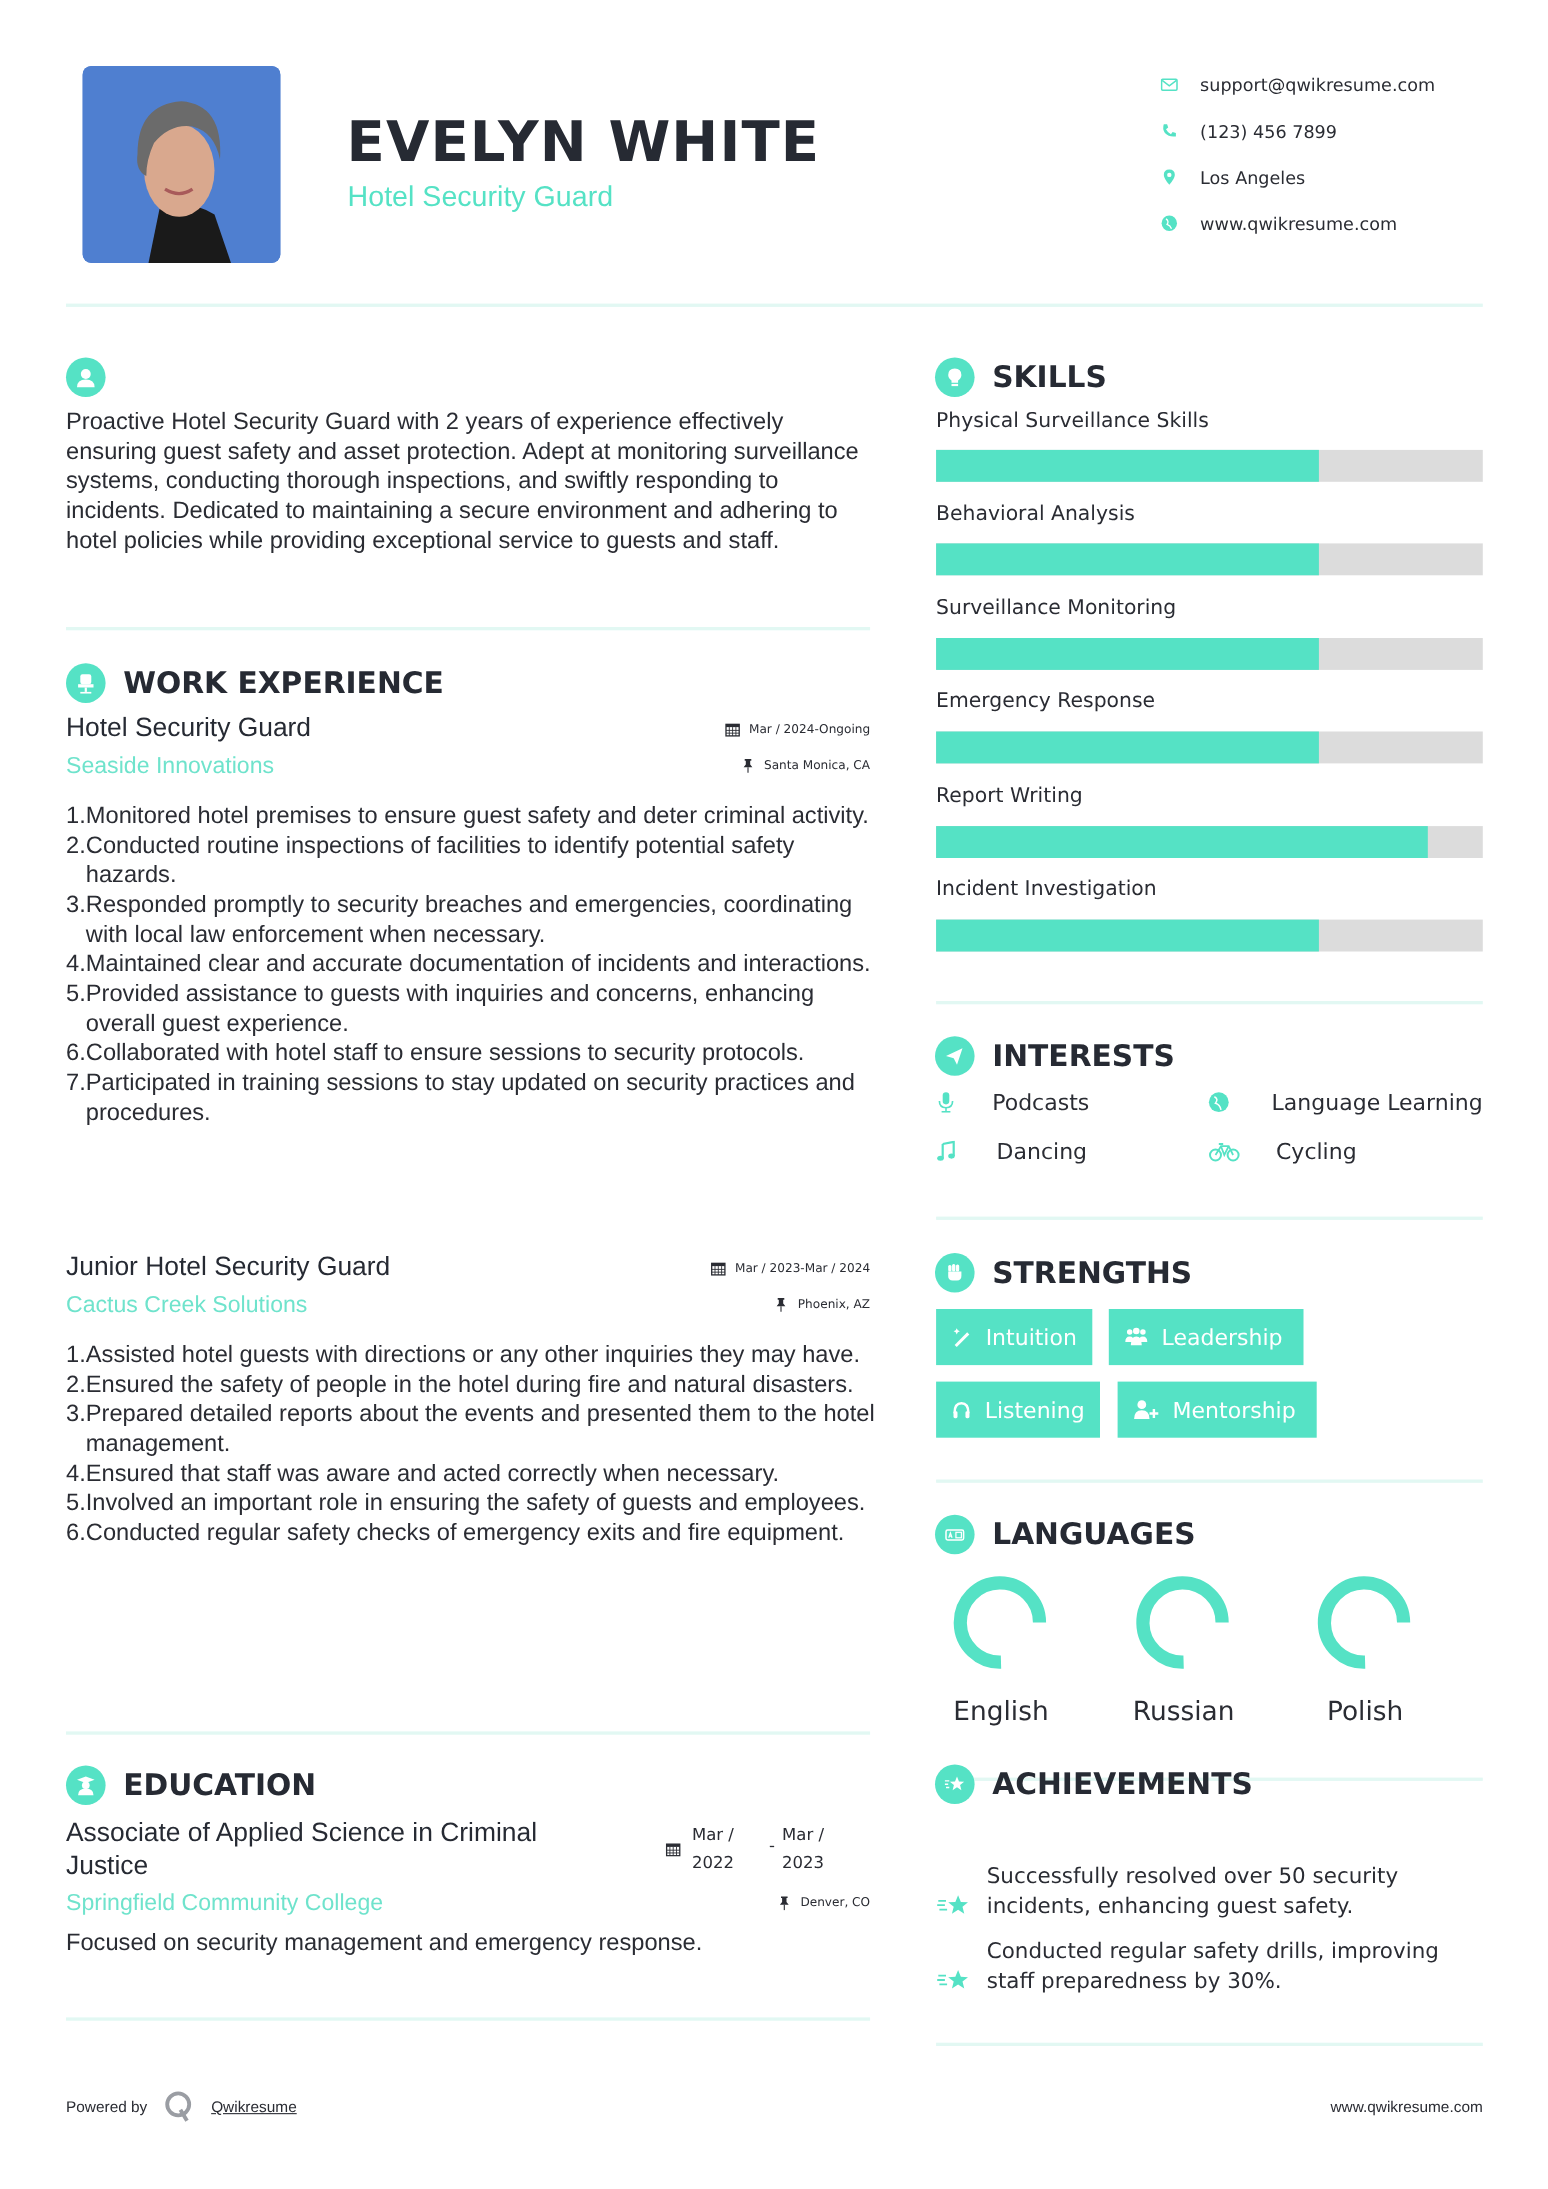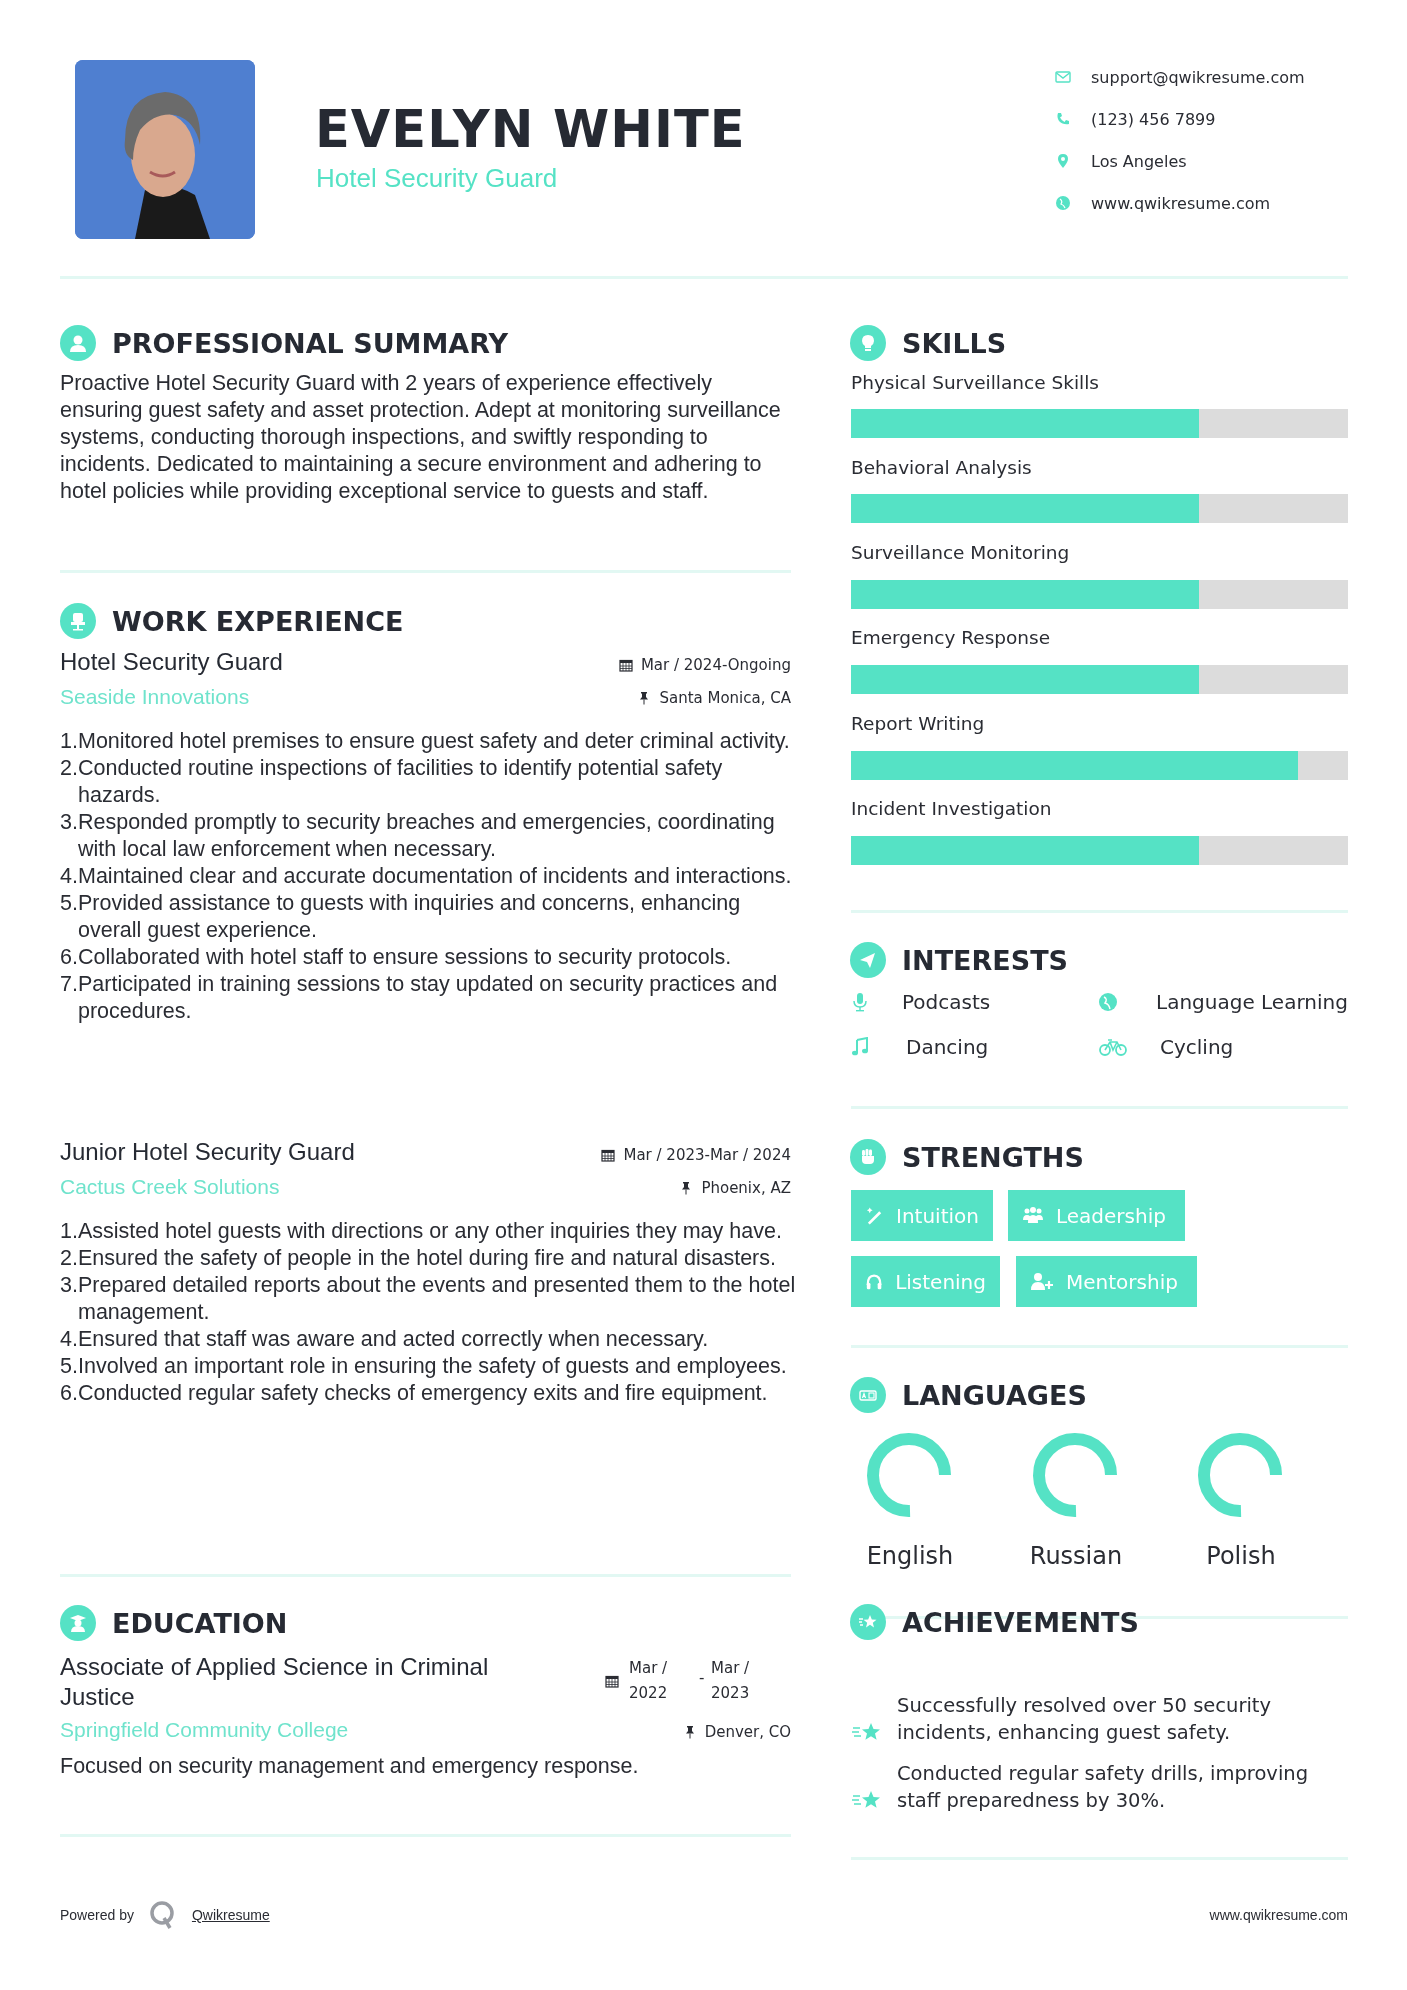--- a/index.html
+++ b/index.html
@@ -23,21 +23,21 @@
   .sec-head { position: absolute; display: flex; align-items: center; }
   .sec-icon { width: 36px; height: 36px; border-radius: 50%; background: #55e2c5; display: inline-flex; align-items: center; justify-content: center; margin-right: 16px; }
   .sec-icon svg { width: 22px; height: 22px; }
   .sec-title { font-size: 27px; font-weight: bold; color: #262a33; font-family: "DejaVu Sans", sans-serif; letter-spacing: 0px; }
 
   .body-text { font-family: "Liberation Sans", sans-serif; font-size: 21.5px; line-height: 27px; color: #2a2c33; }
 
   
   .job-title { position: absolute; font-family: "Liberation Sans", sans-serif; font-size: 24px; color: #262a33; }
   .company { position: absolute; font-family: "Liberation Sans", sans-serif; font-size: 21px; color: #6fe3cc; }
-  .meta { position: absolute; right: 0; font-family: "DejaVu Sans", sans-serif; font-size: 15px; color: #2a2c33; display: flex; align-items: center; gap: 8px; }
+  .meta { position: absolute; right: 0; font-family: "DejaVu Sans", sans-serif; font-size: 11px; color: #2a2c33; display: flex; align-items: flex-start; gap: 8px; }
   .meta svg { width: 14px; height: 14px; }
   ol.duties { position: absolute; list-style: none; font-family: "Liberation Sans", sans-serif; font-size: 21.5px; line-height: 27px; color: #2a2c33; }
   ol.duties li { position: relative; padding-left: 18px; }
   ol.duties li .num { position: absolute; left: 0; top: 0; }
 
   
   .skill-label { position: absolute; font-family: "DejaVu Sans", sans-serif; font-size: 18.5px; color: #2a2c33; }
   .skill-bar { position: absolute; height: 29px; background: #dcdcdc; }
   .skill-fill { height: 100%; background: #55e2c5; }
 
@@ -121,21 +121,20 @@
 
   <div class="hr" style="left:60px; top:276px; width:1288px;"></div>
 
   <div class="sec-head" style="left:60px; top:325px;">
     <span class="sec-icon">
       <svg viewBox="0 0 22 22">
           <circle cx="11" cy="8" r="4.5" fill="#fff"></circle>
           <path d="M3 20 Q3 13 11 13 Q19 13 19 20 Z" fill="#fff"></path>
         </svg>
     </span>
-    <span class="sec-title">PROFESSIONAL SUMMARY</span>
   </div>
   <div class="body-text" style="position:absolute; left:60px; top:370px; width:735px;">Proactive Hotel Security Guard with 2 years of experience effectively ensuring guest safety and asset protection. Adept at monitoring surveillance systems, conducting thorough inspections, and swiftly responding to incidents. Dedicated to maintaining a secure environment and adhering to hotel policies while providing exceptional service to guests and staff.</div>
 
   <div class="hr" style="left:60px; top:570px; width:731px;"></div>
 
   <div class="sec-head" style="left:60px; top:603px;">
     <span class="sec-icon">
       <svg viewBox="0 0 22 22">
           <rect x="6" y="3" width="10" height="9" rx="2" fill="#fff"></rect>
           <rect x="4" y="12" width="14" height="3" fill="#fff"></rect>

